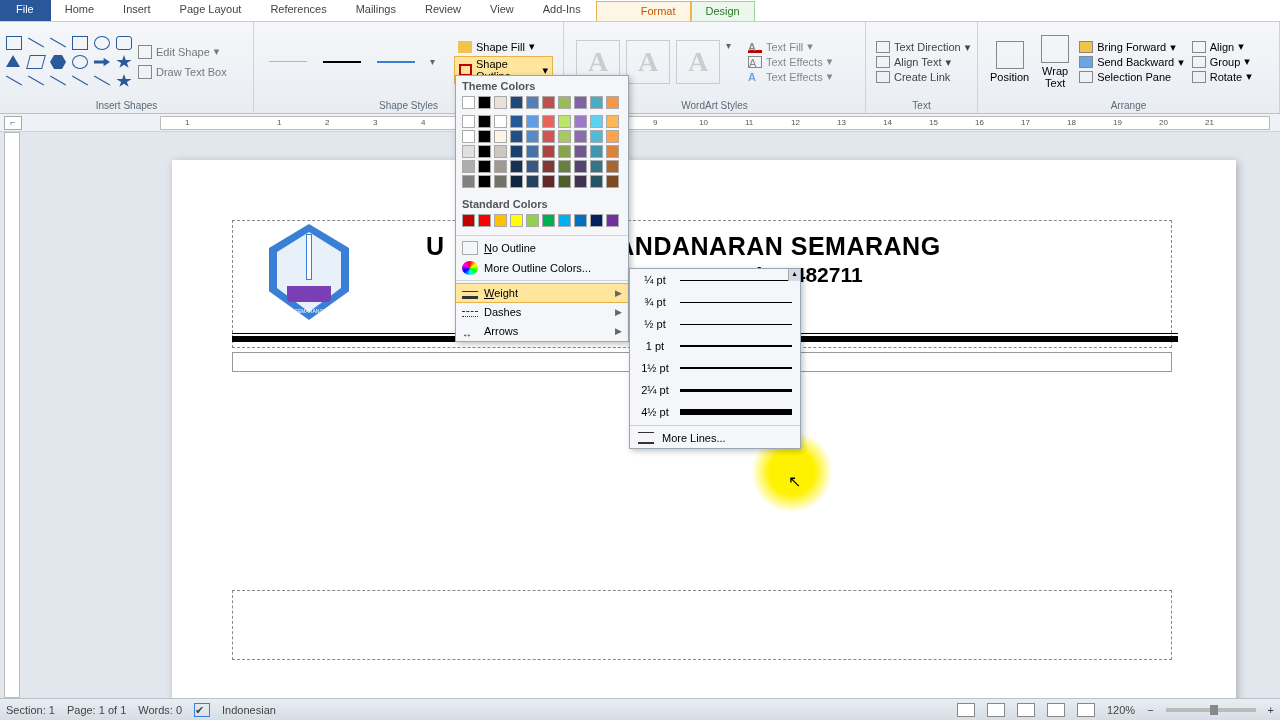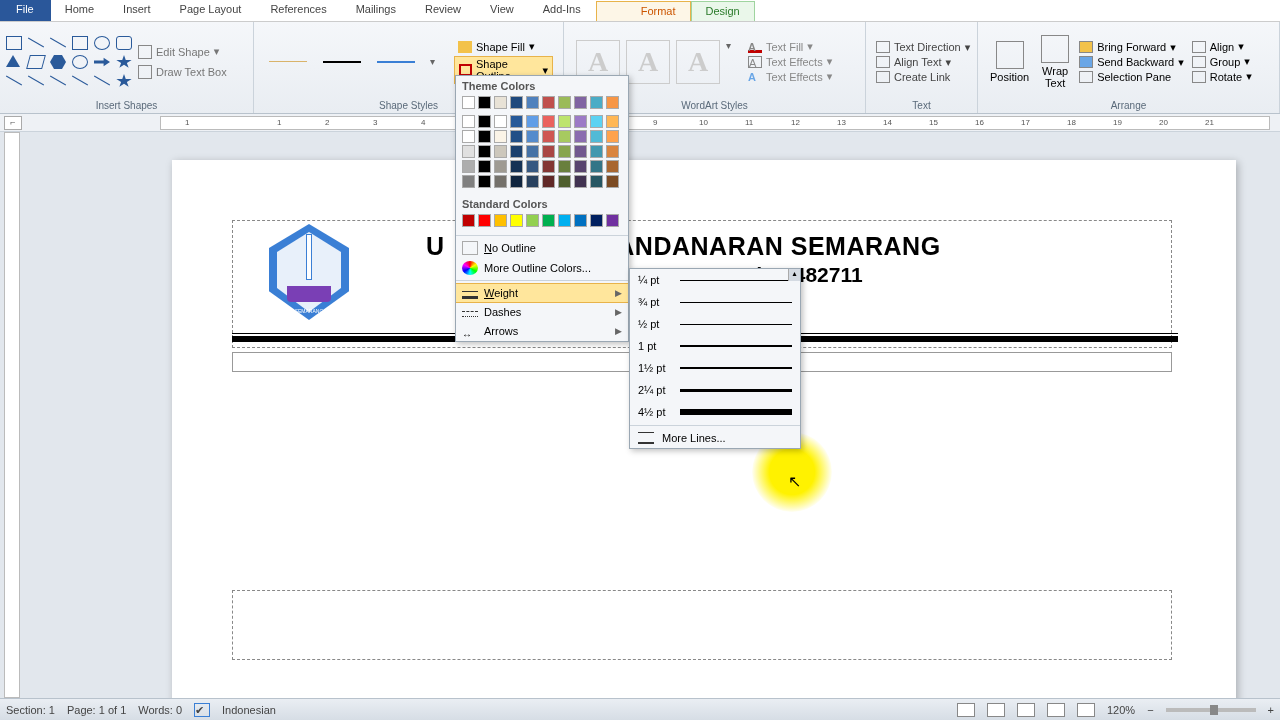--- a/index.html
+++ b/index.html
@@ -92,21 +92,21 @@
 .dd-row { display: flex; align-items: center; gap: 6px; padding: 3px 6px; }
 .dd-row.hov { background: #ffe69c; border-top: 1px solid #e8b34a; border-bottom: 1px solid #e8b34a; }
 .dd-row .ric { width: 16px; height: 14px; }
 .dd-sep { border-top: 1px solid #cbd3db; margin: 2px 0; }
 .sub-arrow { margin-left: auto; font-size: 9px; color: #666; }
 
 
 .weight-fly { position: absolute; left: 629px; top: 268px; width: 172px; background: #f4f6f9; border: 1px solid #9aa7b3; box-shadow: 2px 2px 6px rgba(0,0,0,.25); font-size: 11px; z-index: 60; }
 .w-row { display: flex; align-items: center; gap: 8px; padding: 4px 8px; height: 22px; }
 .w-row.hov { background: #ffe69c; border-top: 1px solid #e8b34a; border-bottom: 1px solid #e8b34a; }
-.w-lbl { width: 34px; text-align: left; }
+.w-lbl { width: 34px; text-align: center; }
 .w-line { flex: 1; background: #000; }
 .fly-scroll { position: absolute; right: 0; top: 0; width: 12px; height: 12px; background: #d4dae2; border-left: 1px solid #aaa; font-size: 8px; text-align: center; }
 .w-sep { border-top: 1px solid #cbd3db; margin: 2px 0; }
 .w-more { display: flex; align-items: center; gap: 8px; padding: 4px 8px; }
 
 
 .spot { position: absolute; width: 80px; height: 80px; border-radius: 50%; background: radial-gradient(circle, #fff200 0%, #fff200 40%, rgba(255,242,0,0) 72%); z-index: 55; pointer-events: none; }
 .cursor { position: absolute; z-index: 70; font-size: 16px; }
 
 

